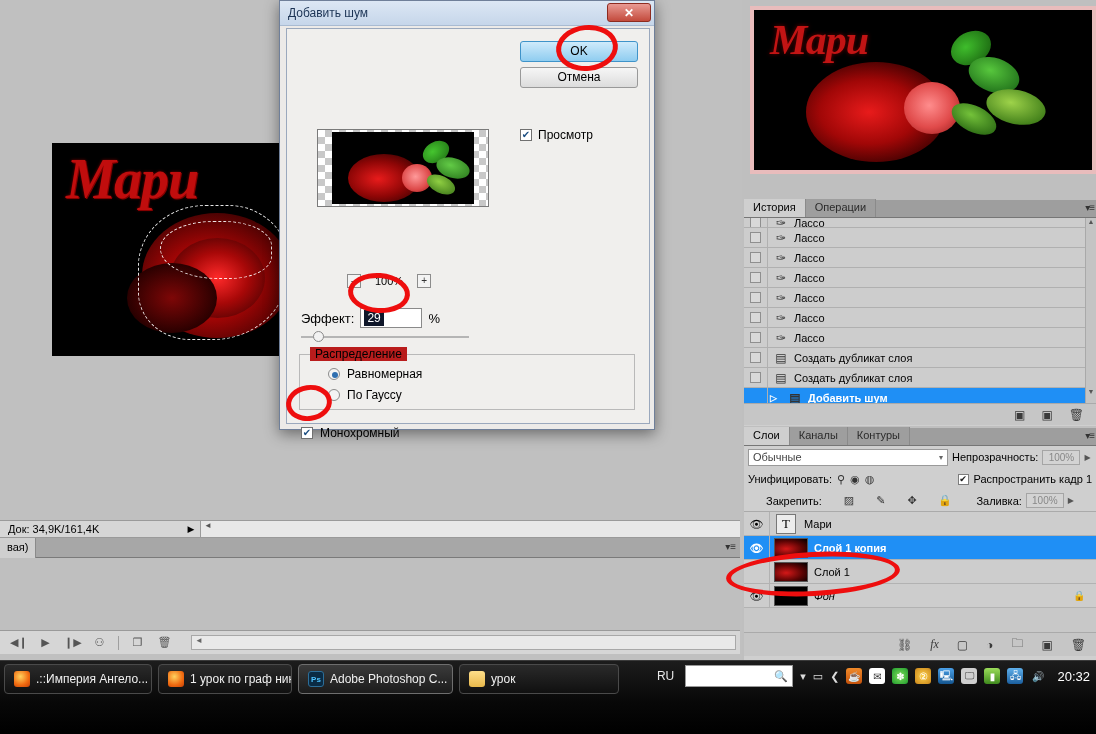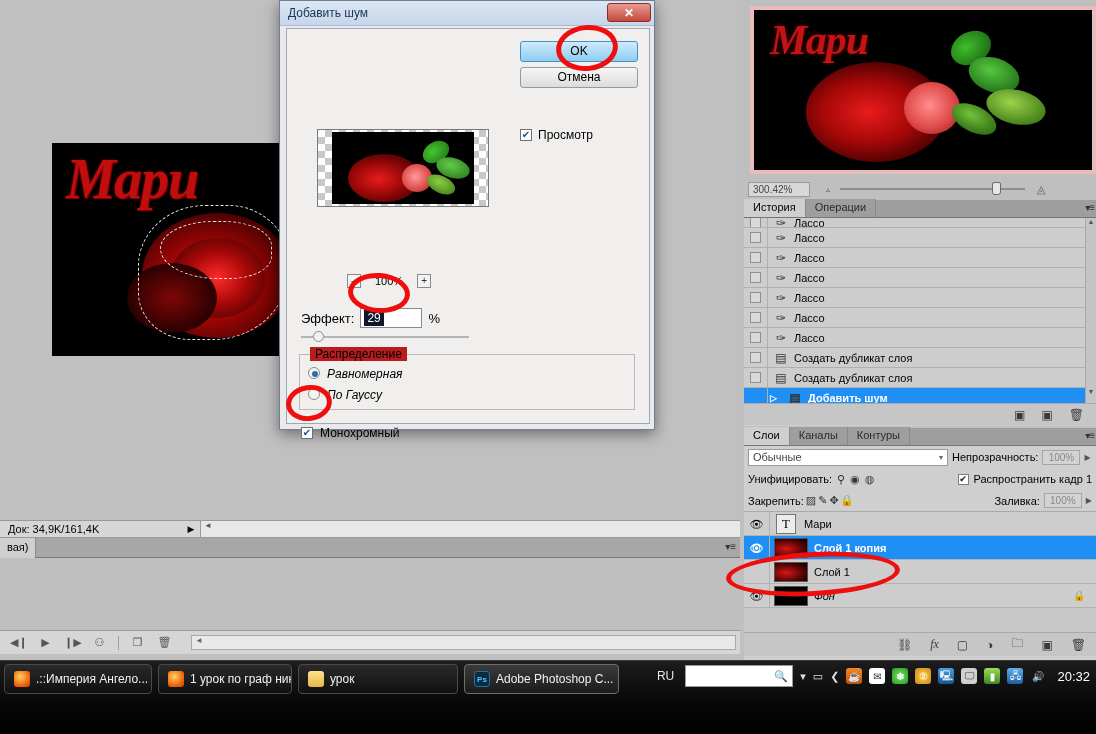--- a/index.html
+++ b/index.html
@@ -138,21 +138,21 @@
     font-size:11px; color:#444; display:flex; align-items:center; padding-left:4px;
   }
   .blend-caret { margin-left:auto; margin-right:4px; font-size:8px; color:#666; }
   .lbl { font-size:11px; }
   .val-field {
     width:38px; height:15px; background:#d3d3d3; border:1px solid #a5a5a5;
     font-size:10px; color:#888; display:flex; align-items:center; justify-content:center;
   }
   .mini-tri { font-size:8px; color:#555; }
   .lay-row2 { height:22px; display:flex; align-items:center; padding:0 4px; gap:5px; }
-  .lay-row3 { height:22px; display:flex; align-items:center; padding:0 4px; gap:2px; border-bottom:1px solid #aaa;}
+  .lay-row3 { height:22px; display:flex; align-items:center; padding:0 22px; gap:22px; border-bottom:1px solid #aaa;}
   .cbx { width:11px; height:11px; background:#fff; border:1px solid #7d7d7d; font-size:9px; color:#1a1a1a; display:flex; align-items:center; justify-content:center; line-height:1;}
   .lock-ico { font-size:11px; color:#333; }
 
   .layer-list { position:relative; background:#c8c8c8; height:120px; overflow:hidden; }
   .layer-row { height:24px; display:flex; align-items:center; border-bottom:1px solid #b2b2b2; background:#cdcdcd; font-size:11px; }
   .layer-row.sel { background:#1f8ff5; color:#fff; font-weight:bold; }
   .eye-cell { width:26px; text-align:center; font-size:11px; border-right:1px solid #b2b2b2; height:24px; line-height:24px;}
   .lay-thumb { width:34px; height:20px; margin:0 6px 0 4px; border:1px solid #555; background:#000; position:relative; overflow:hidden; }
   .txt-thumb { width:20px; height:20px; margin:0 8px 0 6px; border:1px solid #777; background:#ededed; font-family:"Liberation Serif",serif; font-size:13px; text-align:center; line-height:18px; }
   .lay-lock { margin-left:auto; margin-right:10px; font-size:10px; color:#333; }
@@ -211,21 +211,21 @@
   }
   .eff-sel { background:#0f172a; color:#fff; font-size:12px; padding:1px 3px; }
   .eff-slider { position:absolute; left:14px; top:307px; width:168px; height:2px; background:#b5b5b5; }
   .eff-knob { position:absolute; left:12px; top:-5px; width:11px; height:11px; border-radius:50%; background:#f2f2f2; border:1px solid #8a8a8a;}
 
   .fieldset {
     position:absolute; left:12px; top:325px; width:336px; height:56px;
     border:1px solid #b9b9b9;
   }
   .fs-legend { position:absolute; left:10px; top:-8px; background:#b91c1c; padding:0 5px; font-size:12px;}
-  .radio-row { position:absolute; left:8px; display:flex; gap:7px; font-size:12px;font-style:italic; }
+  .radio-row { position:absolute; left:28px; display:flex; align-items:center; gap:7px; font-size:12px; }
   .rd { width:12px; height:12px; border-radius:50%; border:1px solid #8c8c8c; background:#f4f4f4; position:relative;}
   .rd.on::after { content:""; position:absolute; left:3px; top:3px; width:6px; height:6px; border-radius:50%; background:#2f6fb0;}
 
   .mono-row { position:absolute; left:14px; top:397px; display:flex; align-items:center; gap:7px; font-size:12px; }
 
   
   .annot { position:absolute; border:5px solid #ee0e0e; border-radius:50%; pointer-events:none; }
 
   
   #taskbar {
@@ -303,28 +303,20 @@
         <div class="blob" style="left:52px;top:52px;width:140px;height:100px;background:radial-gradient(ellipse at 45% 50%, #e81b1b 0%, #a10707 45%, #3a0101 80%, #0b0000 100%);"></div>
         <div class="blob" style="left:150px;top:72px;width:56px;height:52px;background:radial-gradient(ellipse at 45% 45%, #ff8d8d 0%, #e04a4a 55%, #8e1616 100%);"></div>
         <div class="blob" style="left:196px;top:22px;width:42px;height:32px;background:radial-gradient(ellipse at 40% 40%, #3fbd2c, #1d6b12 80%);transform:rotate(-28deg);"></div>
         <div class="blob" style="left:214px;top:48px;width:52px;height:34px;background:radial-gradient(ellipse at 40% 40%, #57c73d, #20701a 80%);transform:rotate(18deg);"></div>
         <div class="blob" style="left:232px;top:80px;width:60px;height:34px;background:radial-gradient(ellipse at 40% 40%, #9ed34a, #3c7a17 80%);transform:rotate(12deg);"></div>
         <div class="blob" style="left:196px;top:96px;width:48px;height:26px;background:radial-gradient(ellipse at 40% 40%, #74c23a, #2c6b14 80%);transform:rotate(26deg);"></div>
       </div>
     </div>
   </div>
 
-  <div class="nav-zoombar">
-    <div class="zoom-field">300.42%</div>
-    <span class="tri-small">▵</span>
-    <div class="zoom-slider">
-      <div class="zoom-knob"></div>
-    </div>
-    <span class="tri-big">◬</span>
-  </div>
 
   <div id="history-panel">
     <div class="panel-tabs">
       <div class="ptab active">История</div>
       <div class="ptab">Операции</div>
       <span class="ptab-menu">▾≡</span>
     </div>
     <div class="hist-list">
       <div class="hist-row partial">
         <div class="hist-check">
@@ -557,27 +549,27 @@
 <div id="taskbar">
   <div class="tb-items">
     <div class="tb-btn" style="width:148px;">
       <span class="tb-ico ff"></span>
       <span>.::Империя Ангело...</span>
     </div>
     <div class="tb-btn" style="width:134px;">
       <span class="tb-ico ff"></span>
       <span>1 урок по граф ник...</span>
     </div>
+    <div class="tb-btn active" style="width:155px;">
+      <span class="tb-ico ps">Ps</span>
+      <span>Adobe Photoshop C...</span>
+    </div>
     <div class="tb-btn" style="width:160px;">
       <span class="tb-ico folder"></span>
       <span>урок</span>
-    </div>
-    <div class="tb-btn active" style="width:155px;">
-      <span class="tb-ico ps">Ps</span>
-      <span>Adobe Photoshop C...</span>
     </div>
   </div>
 
   <div class="tray">
     <span class="lang">RU</span>
     <div class="searchbox" title="">
       <span style="color:#555;">🔍</span>
     </div>
     <span class="chev">▾</span>
     <span class="chev">▭</span>

